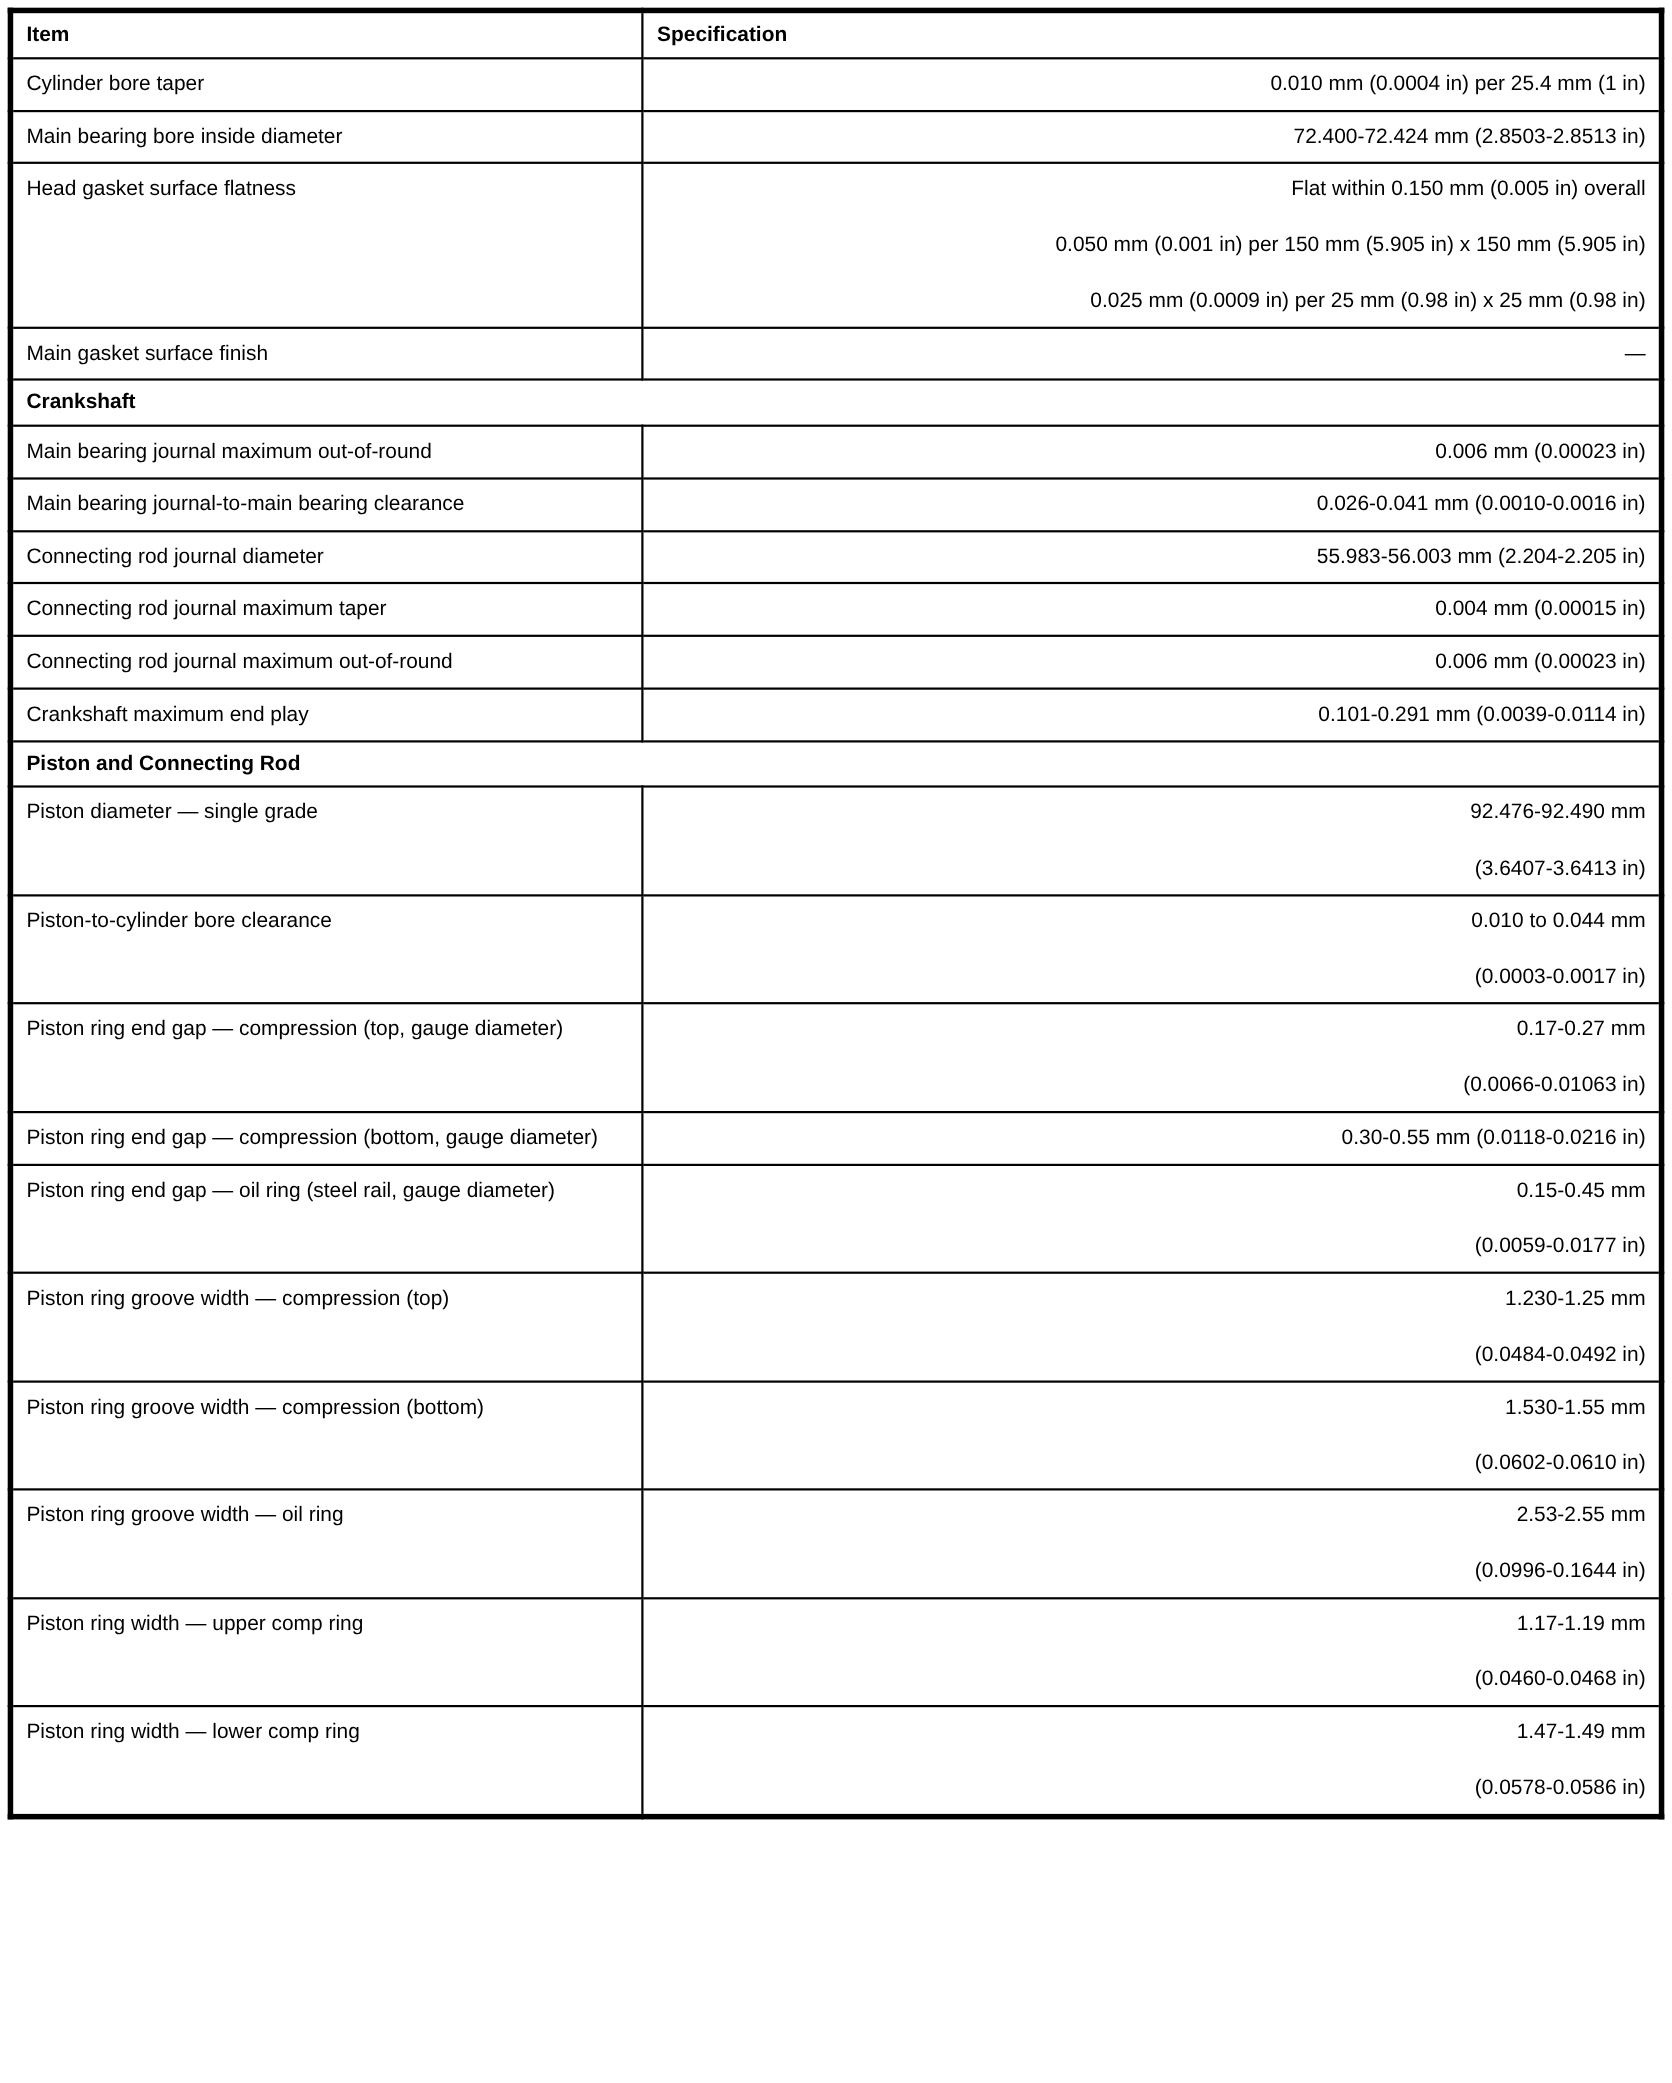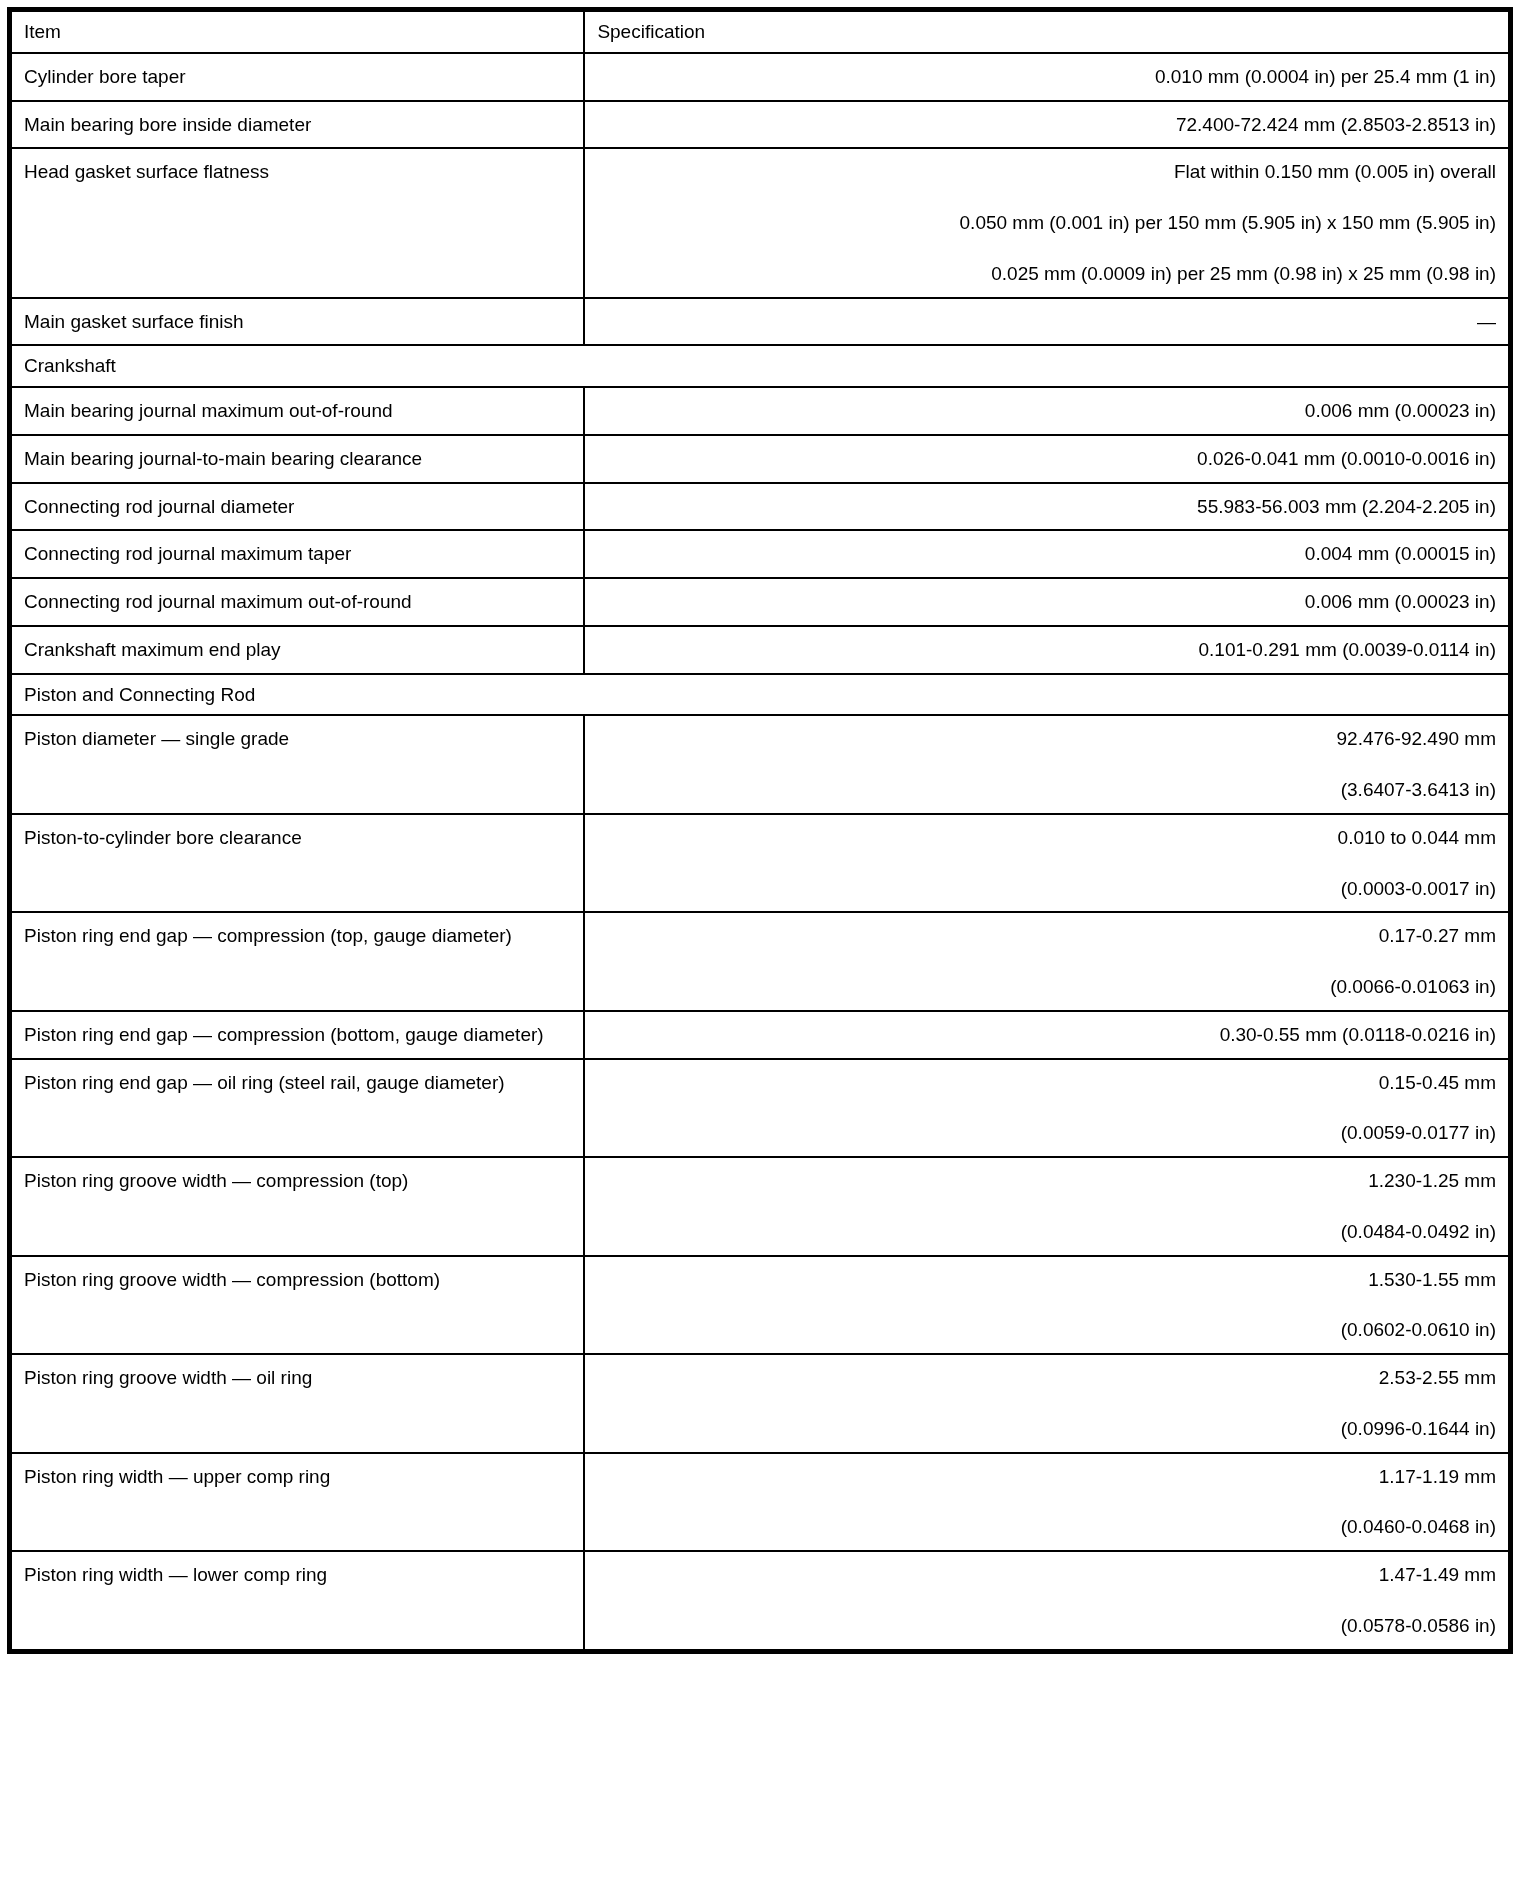--- a/index.html
+++ b/index.html
@@ -27,26 +27,26 @@
   col.col-item { width: 38.3%; }
   col.col-spec { width: 61.7%; }
   th, td {
     border: 2px solid #000000;
     padding: 11px 12px;
     vertical-align: top;
     text-align: left;
     word-wrap: break-word;
   }
   thead th {
-    font-weight: normal;
+    font-weight: bold;
     padding-top: 8px;
     padding-bottom: 8px;
   }
   td.section-cell {
-    font-weight: normal;
+    font-weight: bold;
     padding-top: 8px;
     padding-bottom: 8px;
   }
   td.spec-cell p {
     margin: 0 0 27px 0;
     text-align: right;
   }
   td.spec-cell p:last-child {
     margin-bottom: 0;
   }

